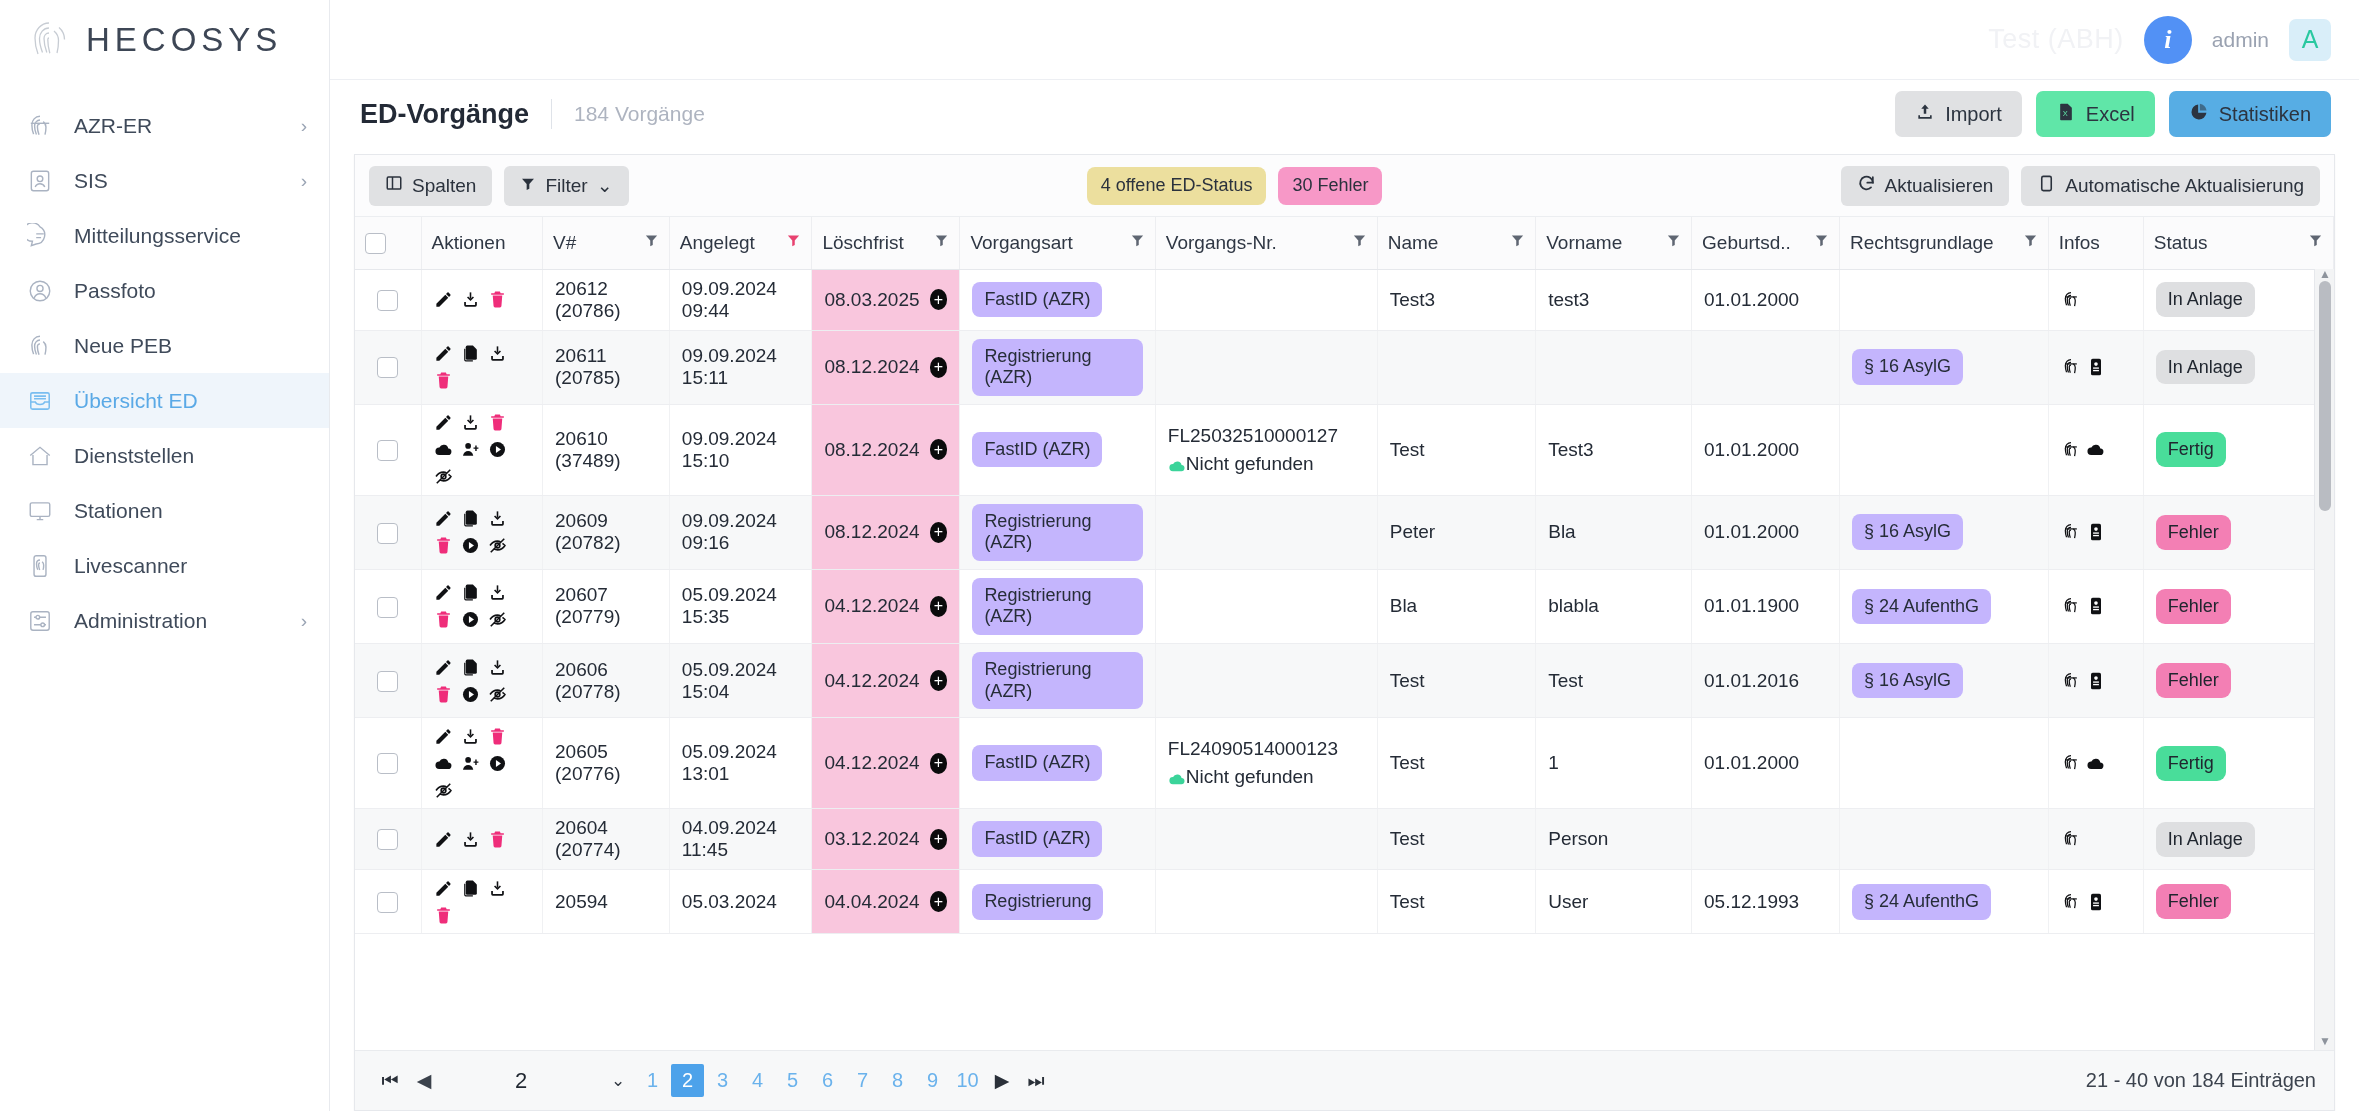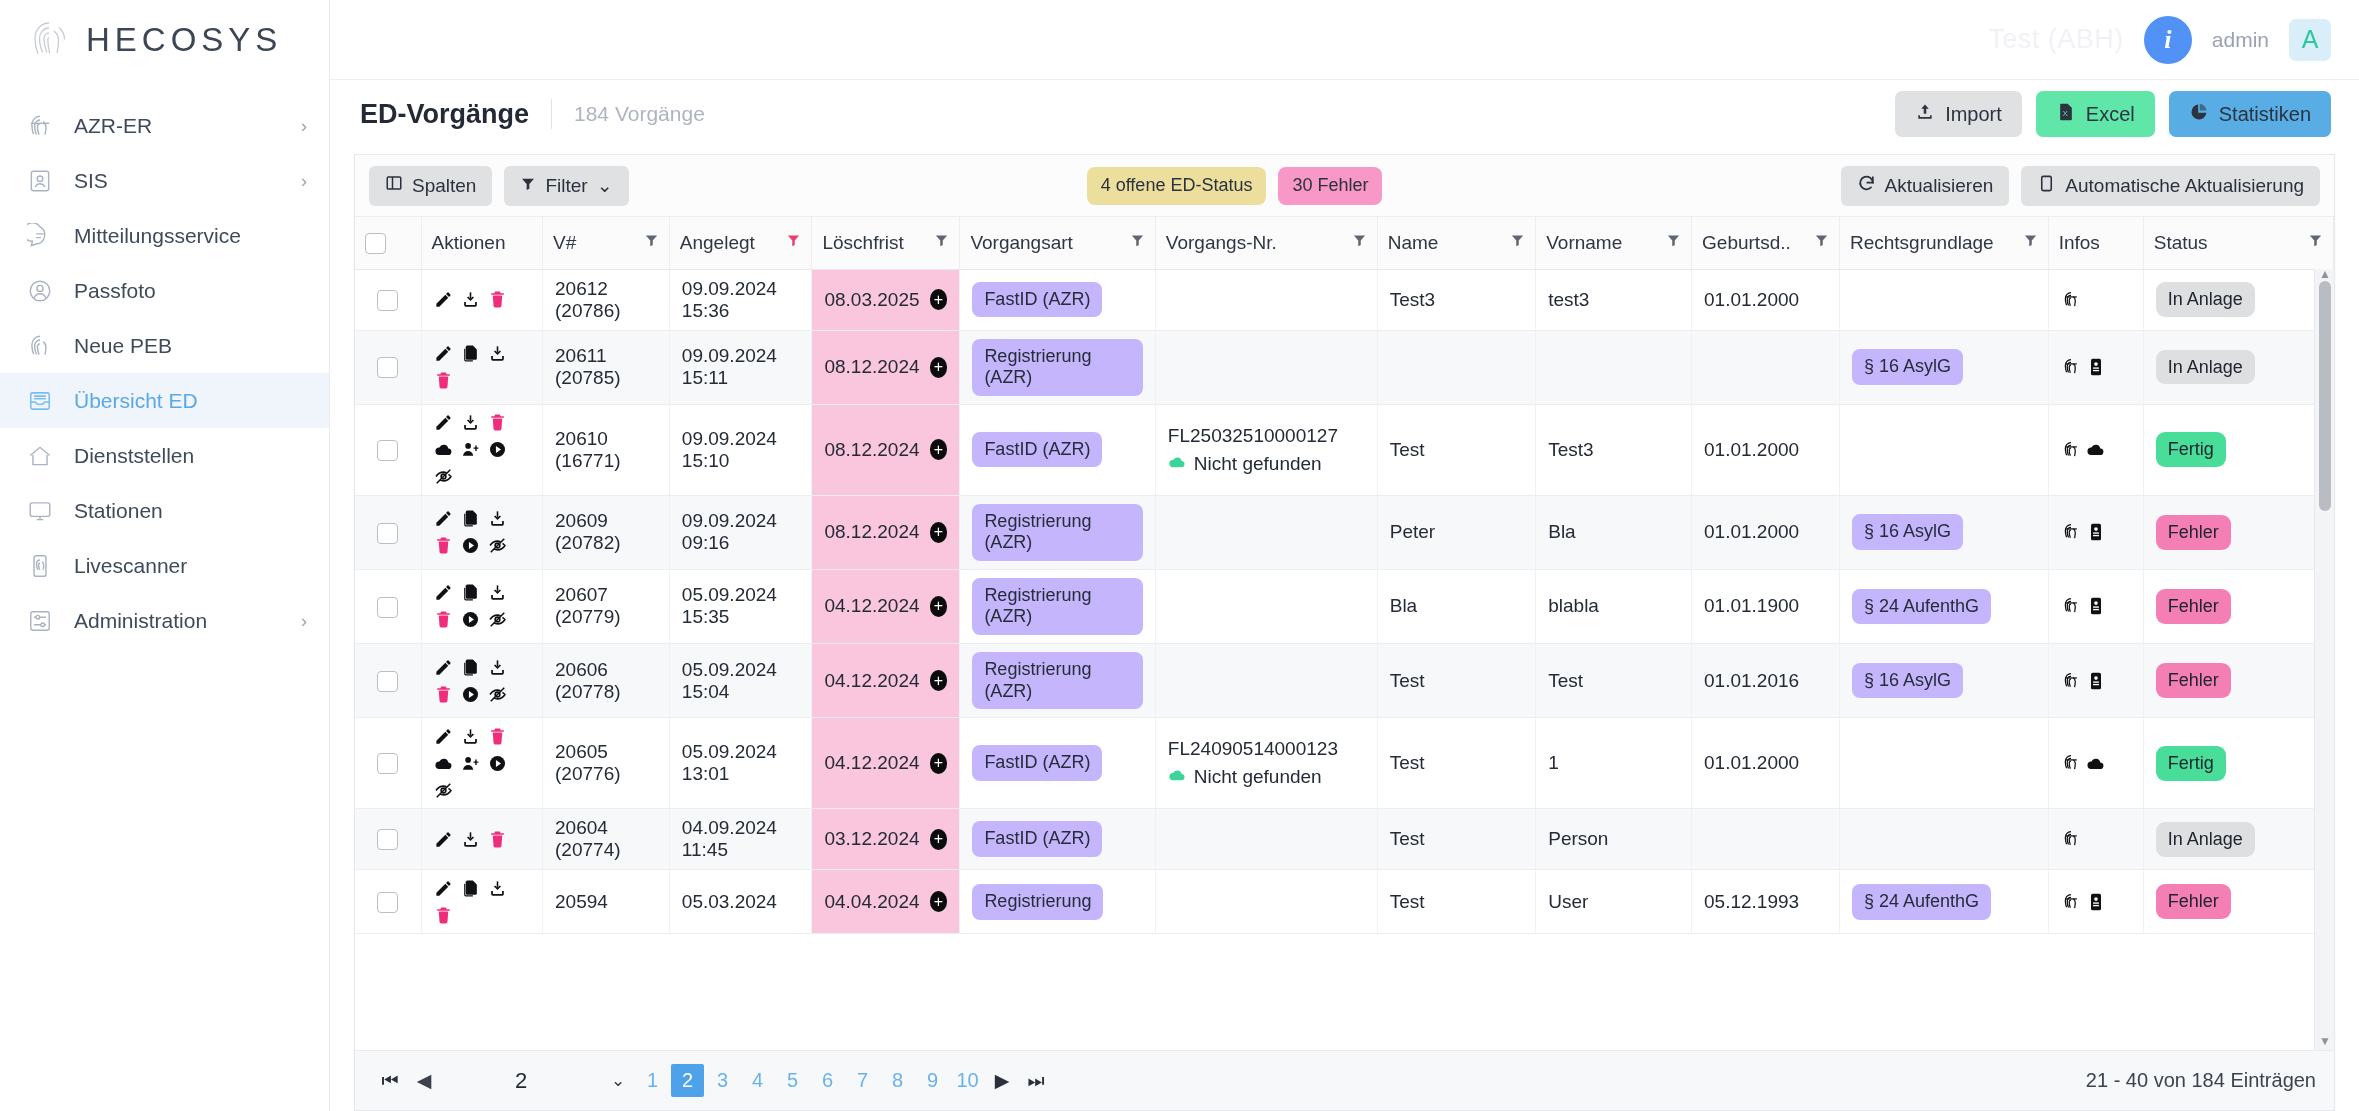--- a/index.html
+++ b/index.html
@@ -137,21 +137,21 @@
   }
   .lf { display:flex; align-items:center; gap:10px; }
   .lf .plus { width:21px; height:21px; border-radius:50%; background:#0b0b0c; color:#fff;
     display:inline-flex; align-items:center; justify-content:center; font-size:16px; line-height:1; }
   td.c-art { width: 148px; }
   .tag {
     display:inline-block; background:#c4b5fd; border-radius:8px;
     padding: 7px 12px; font-size: 18px; color:#262d38; line-height:1.2;
   }
   td.c-vnr { width: 168px; }
-  .vnr-line2 { display:flex; align-items:flex-start; gap:8px; margin-top:6px; }
+  .vnr-line2 { display:flex; align-items:flex-end; gap:0; margin-top:6px; }
   .cloud-g { color:#3bd49a; font-size: 19px; display:inline-flex; }
   td.c-name { width: 120px; }
   td.c-vorname { width: 118px; }
   td.c-geb { width: 112px; }
   td.c-recht { width: 158px; }
   td.c-infos { width: 72px; }
   .infos { display:flex; align-items:center; gap:5px; }
   td.c-status { width: 124px; }
   .st {
     display:inline-block; border-radius:9px; padding: 7px 12px;
@@ -547,21 +547,21 @@
                       </svg>
                     </span>
                   </div>
                 </td>
     <td class="c-vnum">
       <div>20612</div>
       <div>(20786)</div>
     </td>
     <td class="c-angelegt">
       <div>09.09.2024</div>
-      <div>15:36</div>
+      <div>09:44</div>
     </td>
     <td class="c-loesch">
       <div class="lf">
                     <span>08.03.2025</span>
       <span class="plus">+</span>
                   </div>
     </td>
     <td class="c-art"><span class="tag">FastID (AZR)</span></td>
     <td class="c-vnr"></td>
     <td class="c-name">Test3</td>
@@ -701,21 +701,21 @@
                         <path d="M2.6 12S6 6.5 12 6.5c1.5 0 2.8.35 4 .9"></path>
                         <path d="M18.3 9.2c1.9 1.5 3.1 2.8 3.1 2.8S18 17.5 12 17.5c-1.9 0-3.5-.55-4.8-1.3"></path>
                         <circle cx="12" cy="12" r="3"></circle>
                         <path d="M3.5 20.5 20.5 3.5"></path>
                       </svg>
                     </span>
                   </div>
                 </td>
     <td class="c-vnum">
       <div>20610</div>
-      <div>(16771)</div>
+      <div>(37489)</div>
     </td>
     <td class="c-angelegt">
       <div>09.09.2024</div>
       <div>15:10</div>
     </td>
     <td class="c-loesch">
       <div class="lf">
                     <span>08.12.2024</span>
       <span class="plus">+</span>
                   </div>

